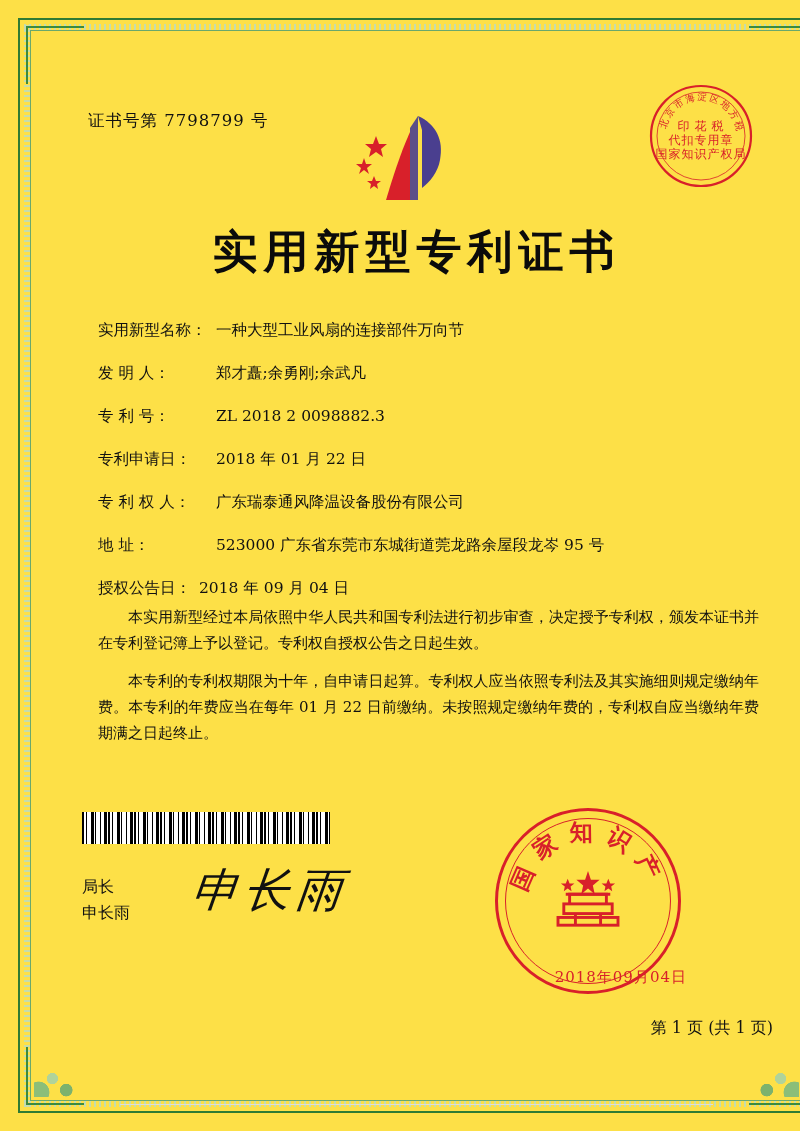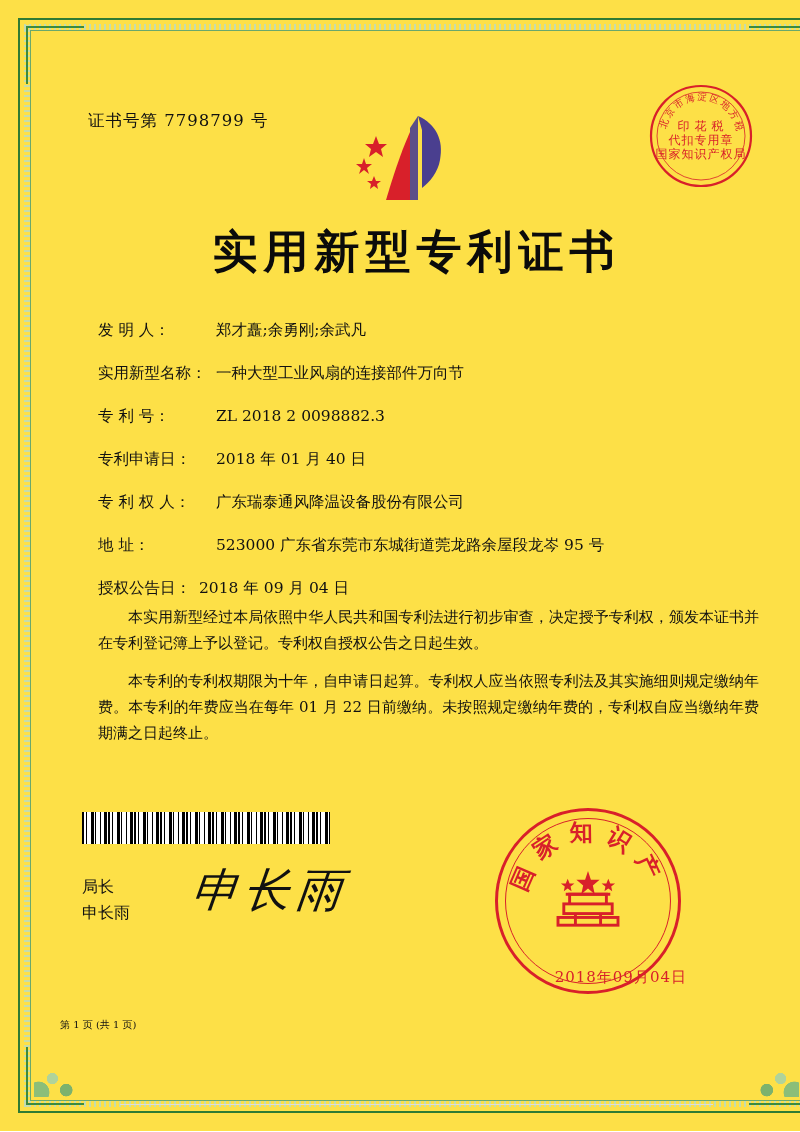--- a/index.html
+++ b/index.html
@@ -254,22 +254,22 @@
     font-size: 15px;
     letter-spacing: 1px;
     font-family: "DejaVu Serif", "Liberation Serif", serif;
     white-space: nowrap;
   }
 
   .page-no {
     position: absolute;
     left: 0; right: 0;
     top: 966px;
-    text-align: left;
-    font-size: 10px;
+    text-align: right;
+    font-size: 16px;
     color: #111;
     font-family: "DejaVu Serif", "Liberation Serif", serif;
   }
 
   .bottom-fold {
     position: absolute;
     left: 120px;
     right: 120px;
     bottom: 10px;
     height: 16px;
@@ -326,37 +326,37 @@
       <div class="txt t1">印 花 税</div>
       <div class="txt t2">代扣专用章</div>
       <div class="txt t3">国家知识产权局</div>
     </div>
 
     <div class="title">实用新型专利证书</div>
 
     <div class="fields">
 
       <div class="field-row">
+        <div class="field-label">实用新型名称：</div>
+        <div class="field-value">一种大型工业风扇的连接部件万向节</div>
+      </div>
+
+      <div class="field-row">
         <div class="field-label spaced">发 明 人：</div>
         <div class="field-value">郑才矗;余勇刚;余武凡</div>
       </div>
 
       <div class="field-row">
-        <div class="field-label">实用新型名称：</div>
-        <div class="field-value">一种大型工业风扇的连接部件万向节</div>
-      </div>
-
-      <div class="field-row">
         <div class="field-label spaced">专 利 号：</div>
         <div class="field-value">ZL 2018 2 0098882.3</div>
       </div>
 
       <div class="field-row">
         <div class="field-label">专利申请日：</div>
-        <div class="field-value">2018 年 01 月 40 日</div>
+        <div class="field-value">2018 年 01 月 22 日</div>
       </div>
 
       <div class="field-row">
         <div class="field-label spaced">专 利 权 人：</div>
         <div class="field-value">广东瑞泰通风降温设备股份有限公司</div>
       </div>
 
       <div class="field-row">
         <div class="field-label spaced">地 址：</div>
         <div class="field-value">523000 广东省东莞市东城街道莞龙路余屋段龙岑 95 号</div>

